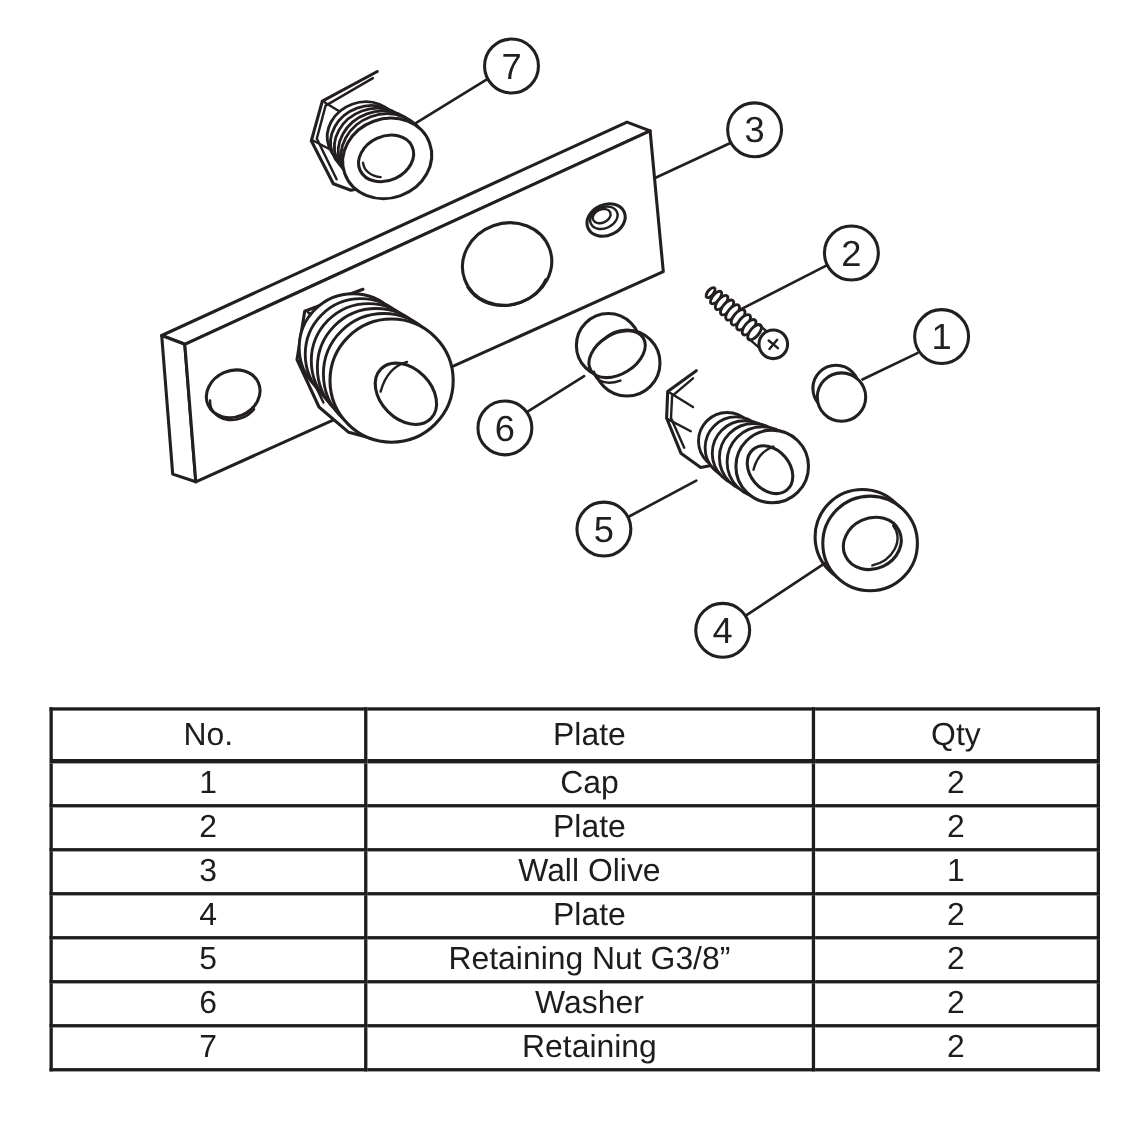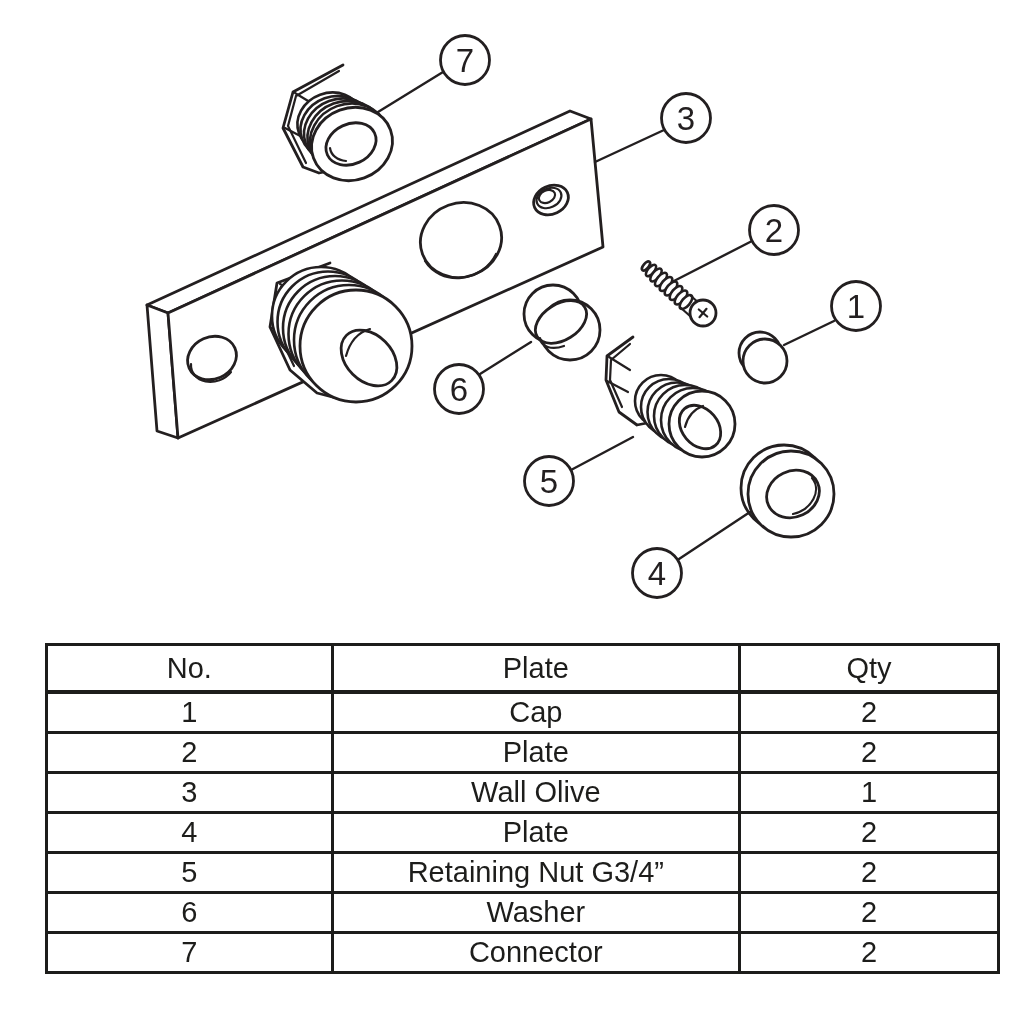--- a/index.html
+++ b/index.html
@@ -223,29 +223,29 @@
         <td>Wall Olive</td>
         <td>1</td>
       </tr>
       <tr>
         <td>4</td>
         <td>Plate</td>
         <td>2</td>
       </tr>
       <tr>
         <td>5</td>
-        <td>Retaining Nut G3/4”</td>
+        <td>Retaining Nut G3/8”</td>
         <td>2</td>
       </tr>
       <tr>
         <td>6</td>
         <td>Washer</td>
         <td>2</td>
       </tr>
       <tr>
         <td>7</td>
-        <td>Connector</td>
+        <td>Retaining</td>
         <td>2</td>
       </tr>
     </tbody>
   </table>
 
 </div>
 
 </body></html>

